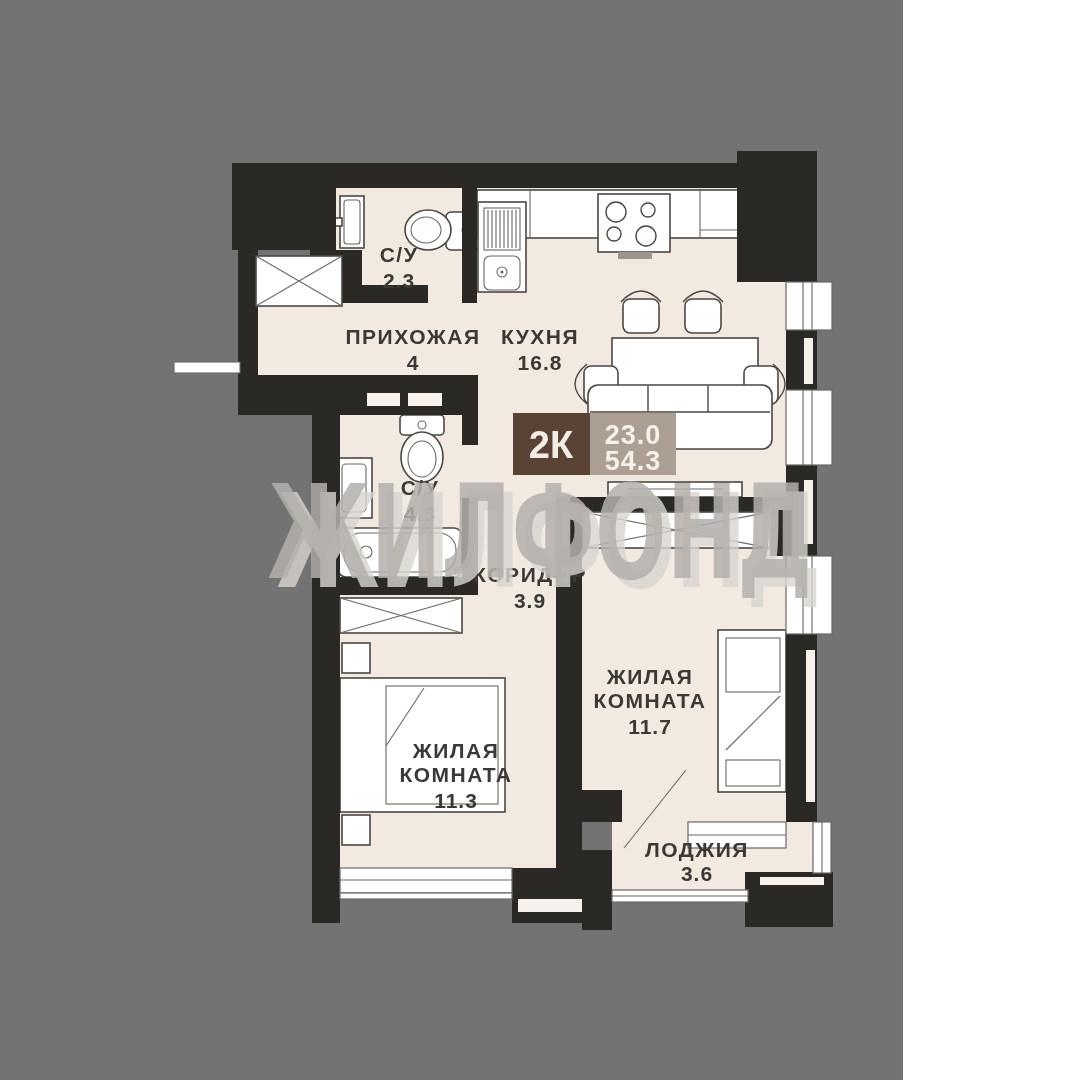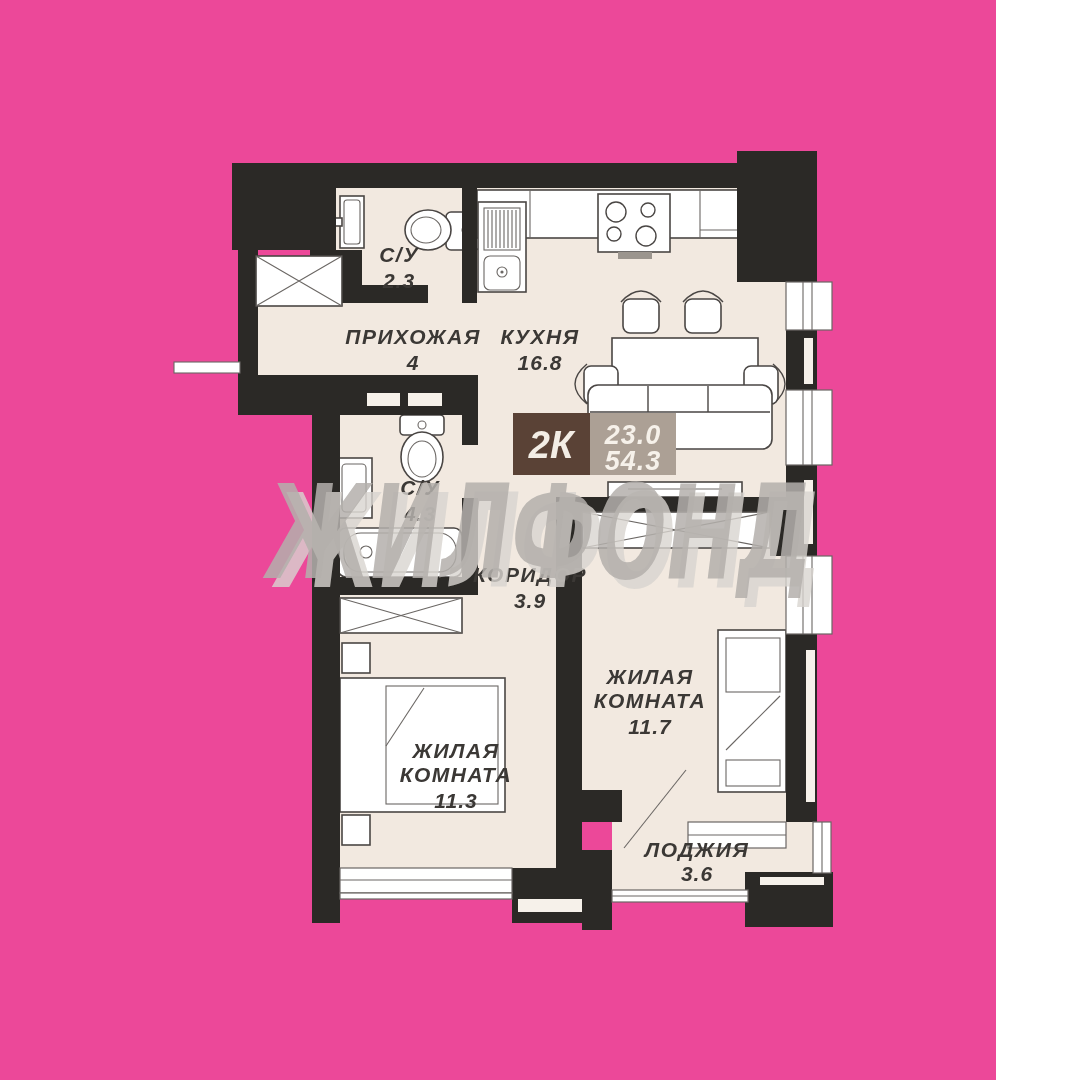--- a/index.html
+++ b/index.html
@@ -1,16 +1,16 @@
 <!DOCTYPE html>
 <html><head>
 <meta charset="utf-8">
 <style>
   html,body{margin:0;padding:0;background:#ffffff;}
-  .stage{width:996px;height:1080px;position:relative;background:#ec4899;font-family:"Liberation Sans",sans-serif;font-style:italic;}
+  .stage{width:903px;height:1080px;position:relative;background:#737373;font-family:"Liberation Sans",sans-serif;}
   svg{display:block;}
   .wall{fill:#2b2926;}
   .floor{fill:#f2e9e0;}
   .furn{fill:#ffffff;stroke:#4a4644;stroke-width:1.6;}
   .furn-thin{fill:#ffffff;stroke:#6b6764;stroke-width:1.1;}
   .ln{fill:none;stroke:#4a4644;stroke-width:1.4;}
   .ln-thin{fill:none;stroke:#6b6764;stroke-width:1.1;}
   .win{fill:#ffffff;stroke:#6b6764;stroke-width:1.2;}
   .slot{fill:#f6f1ea;}
   .lbl{font-family:"Liberation Sans",sans-serif;font-weight:bold;font-size:21px;letter-spacing:1.5px;fill:#3b3835;text-anchor:middle;}

